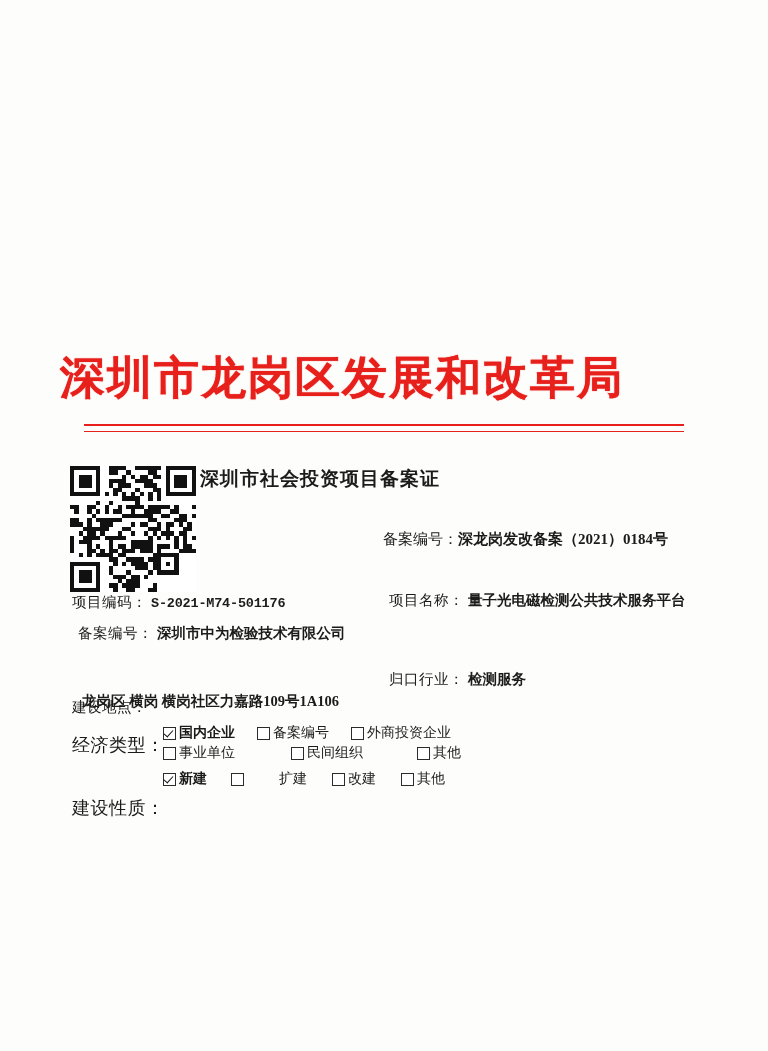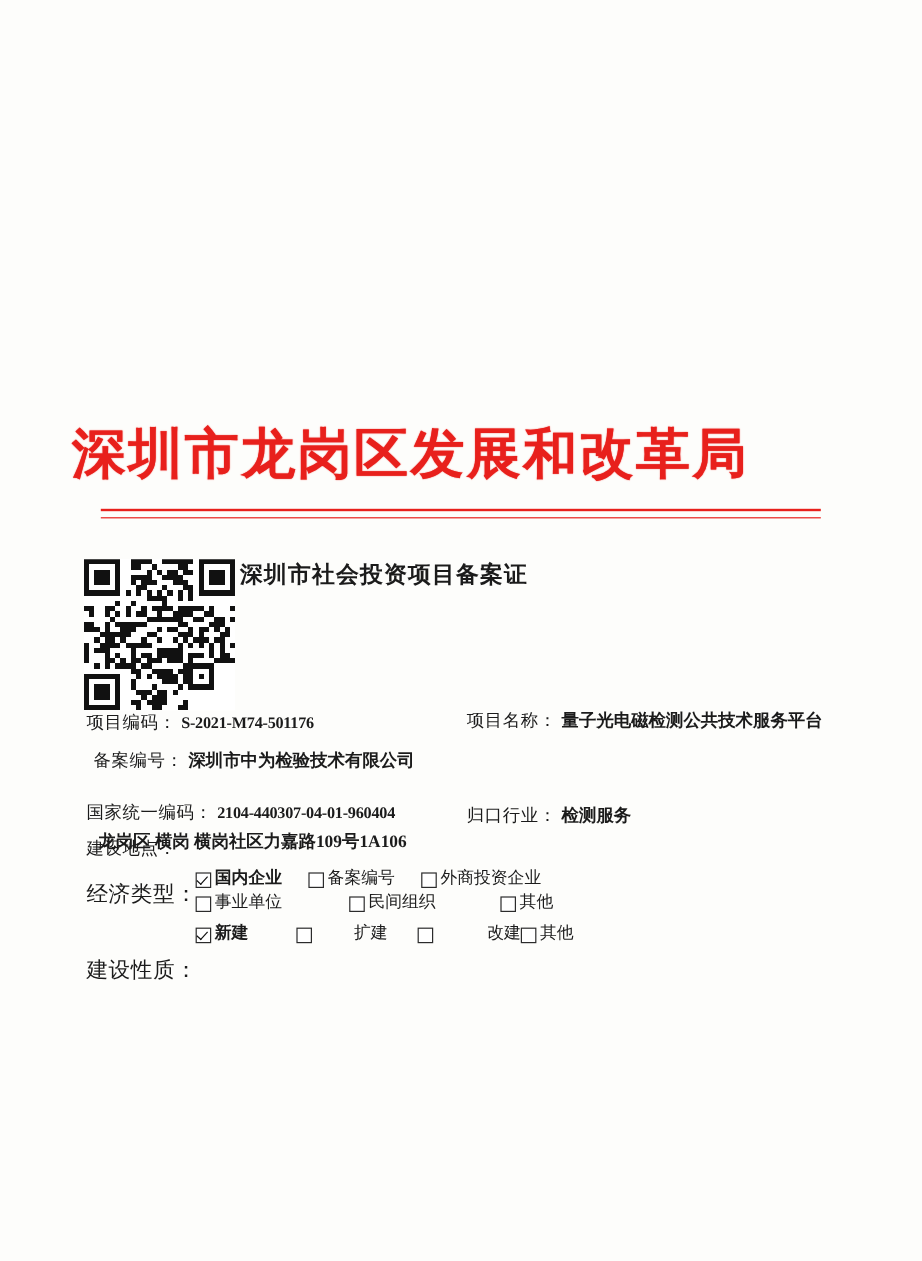--- a/index.html
+++ b/index.html
@@ -95,21 +95,21 @@
     white-space: nowrap;
   }
   .field .label {
     letter-spacing: 0.5px;
   }
   .field .value {
     font-weight: 600;
     margin-left: 4px;
   }
   .mono {
-    font-family: Liberation Serif, serif;
+    font-family: Liberation Mono, monospace;
     font-size: 13.5px;
     letter-spacing: -0.2px;
   }
 
   #f-code       { top: 593px; left: 72px; }
   #f-name       { top: 591px; left: 389px; }
   #f-unit       { top: 624px; left: 78px; }
   #f-uscc       { top: 668px; left: 72px; }
   #f-industry   { top: 670px; left: 389px; }
   #f-address    { top: 692px; left: 78px; }
@@ -564,36 +564,36 @@
           <rect x="6" y="28" width="1" height="1"></rect>
           <rect x="10" y="28" width="1" height="1"></rect>
           <rect x="13" y="28" width="1" height="1"></rect>
           <rect x="14" y="28" width="1" height="1"></rect>
           <rect x="18" y="28" width="1" height="1"></rect>
           <rect x="19" y="28" width="1" height="1"></rect>
         </g>
     </svg>
   </div>
 
+  <div class="record-no">
+    <span class="label">备案编号：</span><span class="value">深龙岗发改备案（2021）0184号</span>
+  </div>
 
   <div class="field" id="f-code">
     <span class="label">项目编码：</span><span class="value mono">S-2021-M74-501176</span>
   </div>
 
   <div class="field" id="f-name">
     <span class="label">项目名称：</span><span class="value">量子光电磁检测公共技术服务平台</span>
   </div>
 
   <div class="field" id="f-unit">
     <span class="label">备案编号：</span><span class="value">深圳市中为检验技术有限公司</span>
   </div>
 
-  <div class="field" id="f-uscc">
-    <span class="label">国家统一编码：</span><span class="value mono">2104-440307-04-01-960404</span>
-  </div>
 
   <div class="field" id="f-industry">
     <span class="label">归口行业：</span><span class="value">检测服务</span>
   </div>
 
   <div class="field" id="f-addr-label">
     <span class="label">建设地点：</span>
   </div>
   <div class="field" id="f-address">
     <span class="value">龙岗区  横岗  横岗社区力嘉路109号1A106</span>
@@ -624,29 +624,29 @@
         <span class="cb-label">民间组织</span>
       </div>
       <div class="cb-item" style="margin-right: 0px;">
         <span class="cb-box"></span>
         <span class="cb-label">其他</span>
       </div>
     </div>
 
   <div class="group-label" id="lbl-nature">建设性质：</div>
   <div class="cb-row" id="nature-row">
-      <div class="cb-item" style="margin-right: 40px;">
+      <div class="cb-item" style="margin-right: 24px;">
         <span class="cb-box checked"></span>
         <span class="cb-label bold">新建</span>
       </div>
       <div class="cb-item" style="margin-right: 25px; gap: 32px;">
         <span class="cb-box"></span>
         <span class="cb-label">扩建</span>
       </div>
-      <div class="cb-item" style=" gap: 42px;">
+      <div class="cb-item" style="margin-right: 25px;">
         <span class="cb-box"></span>
         <span class="cb-label">改建</span>
       </div>
       <div class="cb-item" style="margin-right: 0px;">
         <span class="cb-box"></span>
         <span class="cb-label">其他</span>
       </div>
     </div>
 
 </div>

